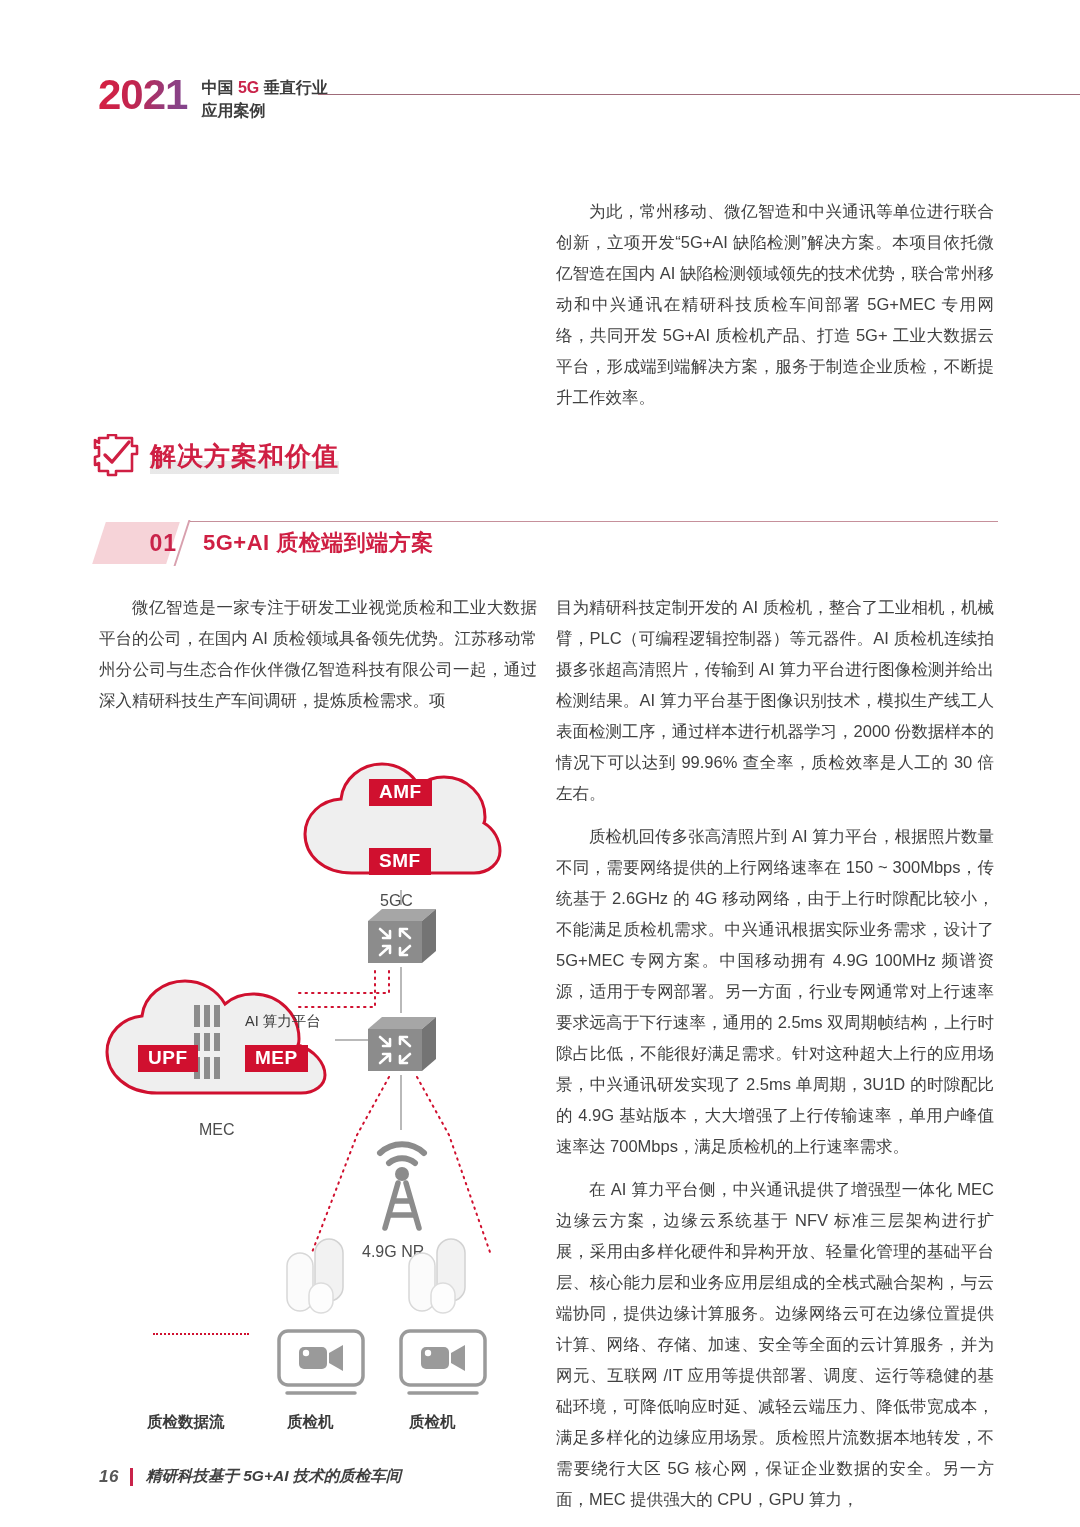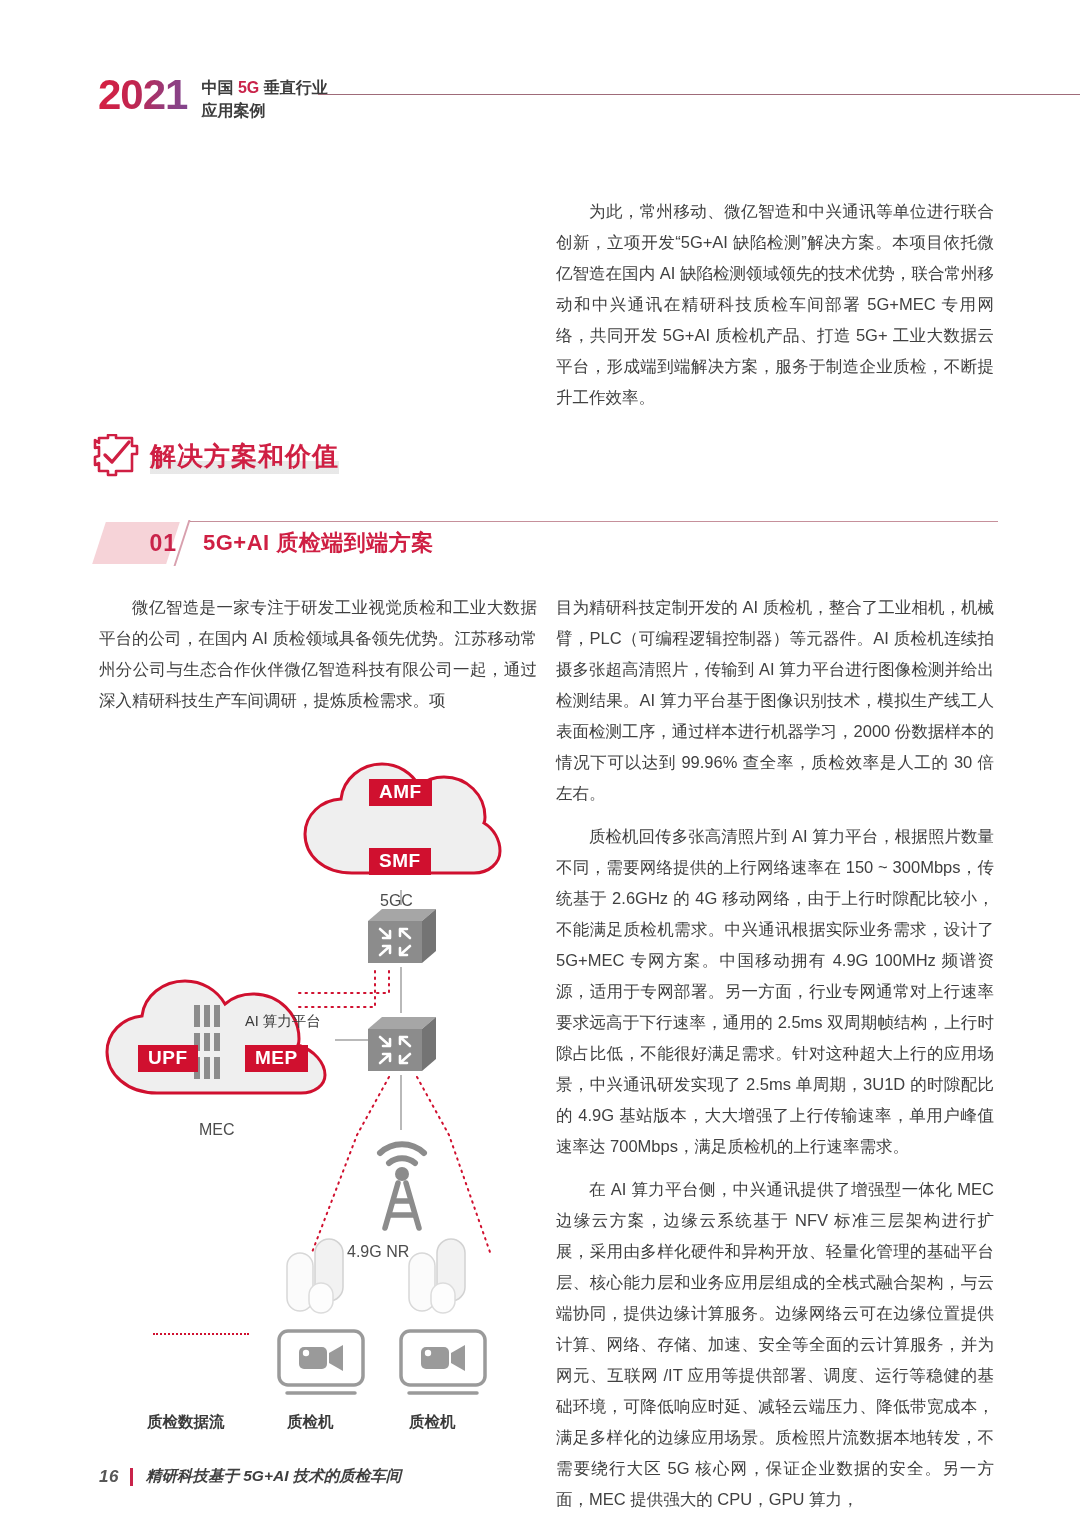--- a/index.html
+++ b/index.html
@@ -231,21 +231,21 @@
         <path d="M33 36 A20 20 0 0 1 59 36"></path>
       </g>
       <circle cx="46" cy="47" r="7" fill="#8c8c8c"></circle>
       <g stroke="#8c8c8c" stroke-width="5.5" stroke-linecap="round" fill="none">
         <line x1="42" y1="56" x2="29" y2="101"></line>
         <line x1="50" y1="56" x2="63" y2="101"></line>
         <line x1="38" y1="74" x2="54" y2="74"></line>
         <line x1="34" y1="88" x2="58" y2="88"></line>
       </g>
     </svg>
-    <div class="dlabel" style="left:248px;top:508px;">4.9G NR</div>
+    <div class="dlabel" style="left:263px;top:508px;">4.9G NR</div>
 
     <svg width="84" height="96" viewBox="0 0 84 96" style="position:absolute;left:180px;top:496px;">
       <g>
         <rect x="8" y="22" width="26" height="58" rx="13" fill="#fbfbfb" stroke="#d8d8d8" stroke-width="1.5"></rect>
         <rect x="36" y="8" width="28" height="62" rx="14" fill="#f2f2f2" stroke="#d2d2d2" stroke-width="1.5"></rect>
         <rect x="30" y="52" width="24" height="30" rx="12" fill="#fdfdfd" stroke="#dcdcdc" stroke-width="1.5"></rect>
       </g>
     </svg>
     <svg width="84" height="96" viewBox="0 0 84 96" style="position:absolute;left:302px;top:496px;">
       <g>

